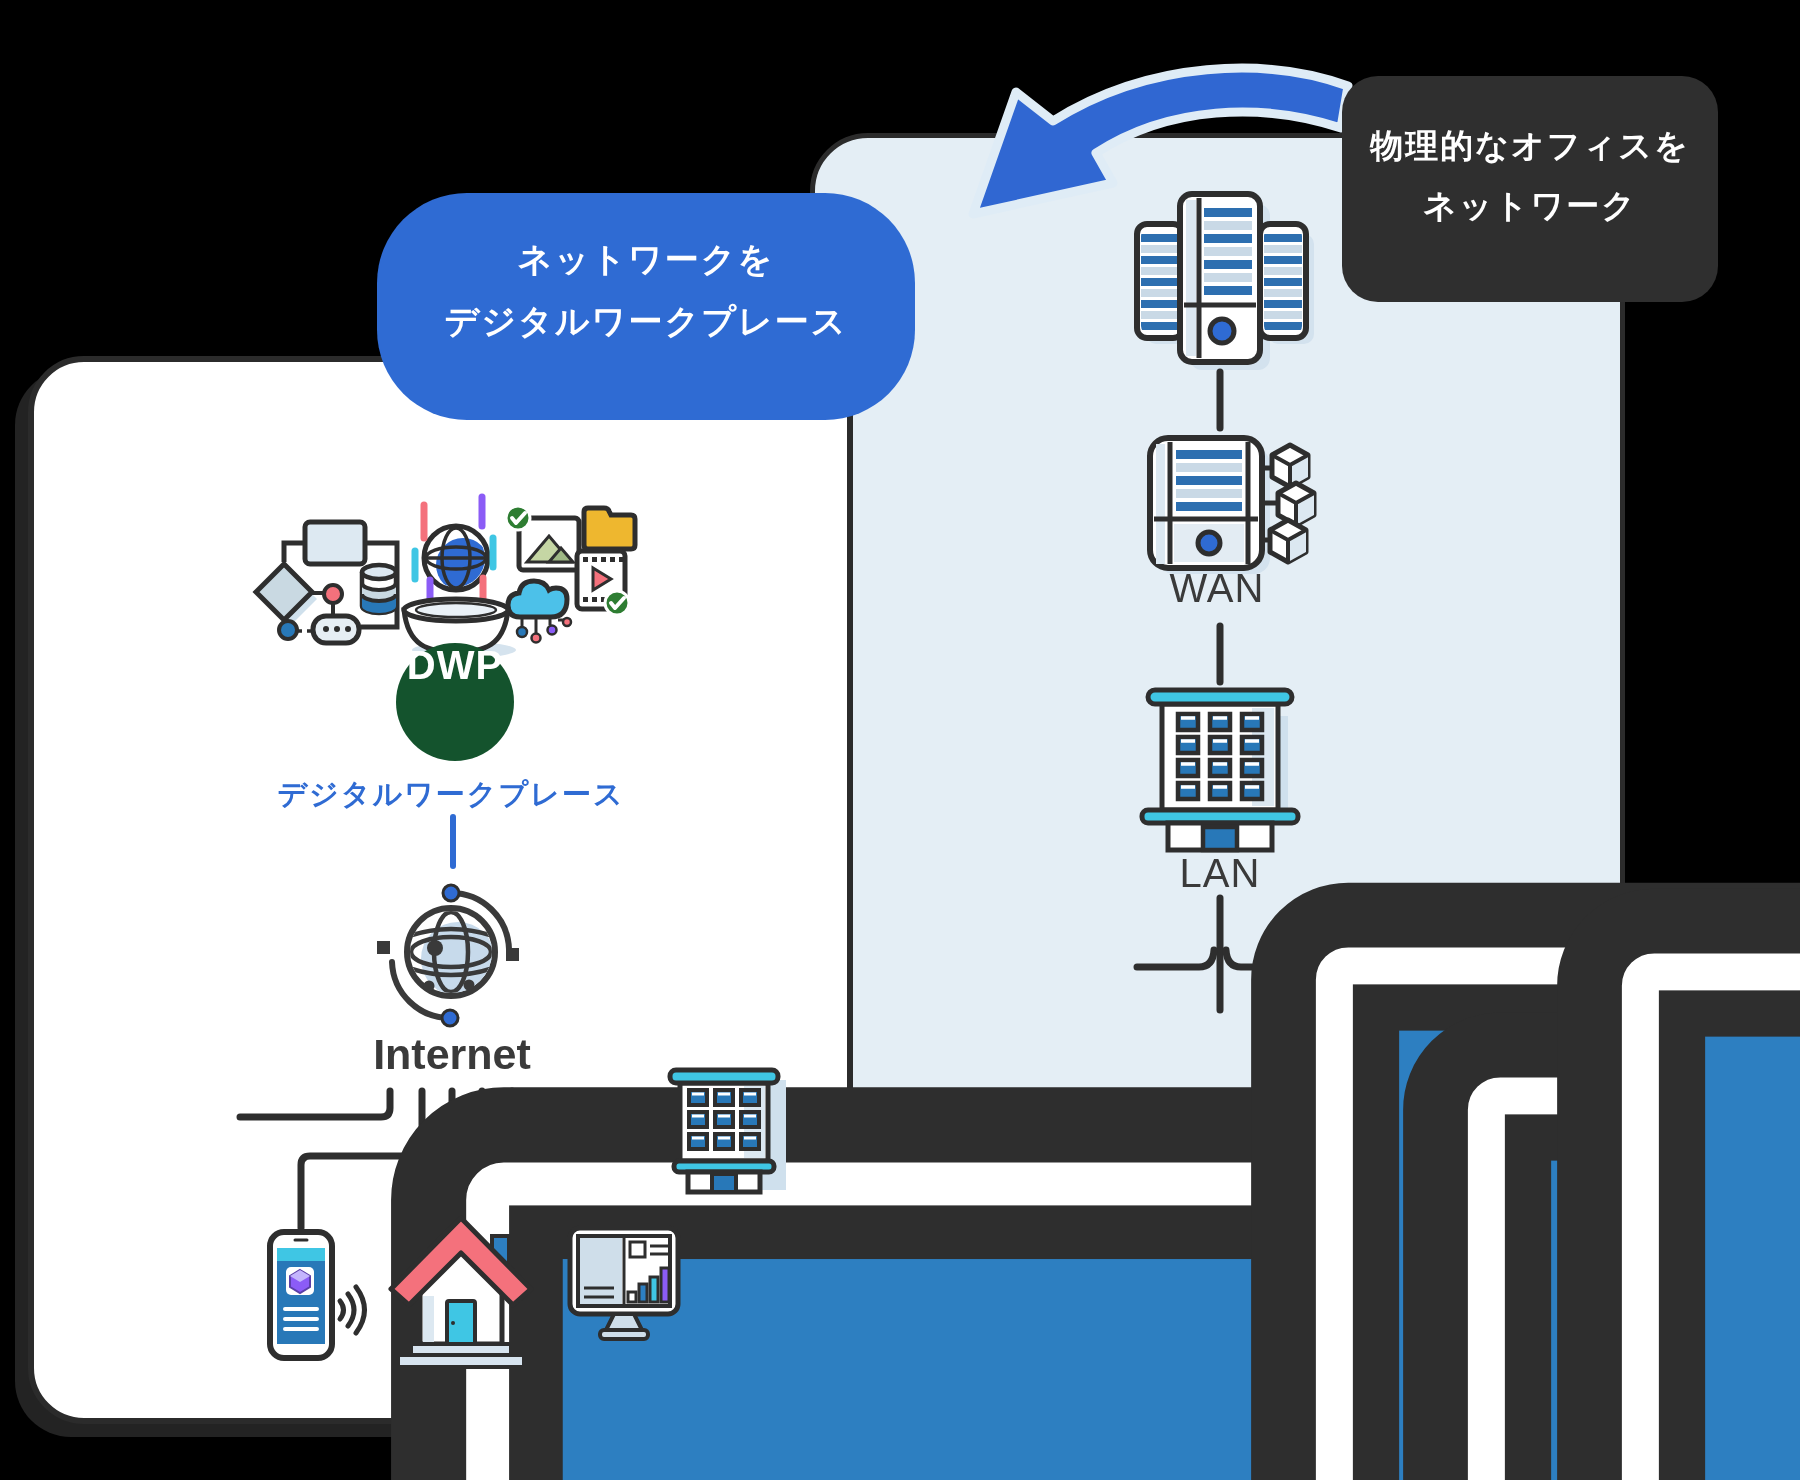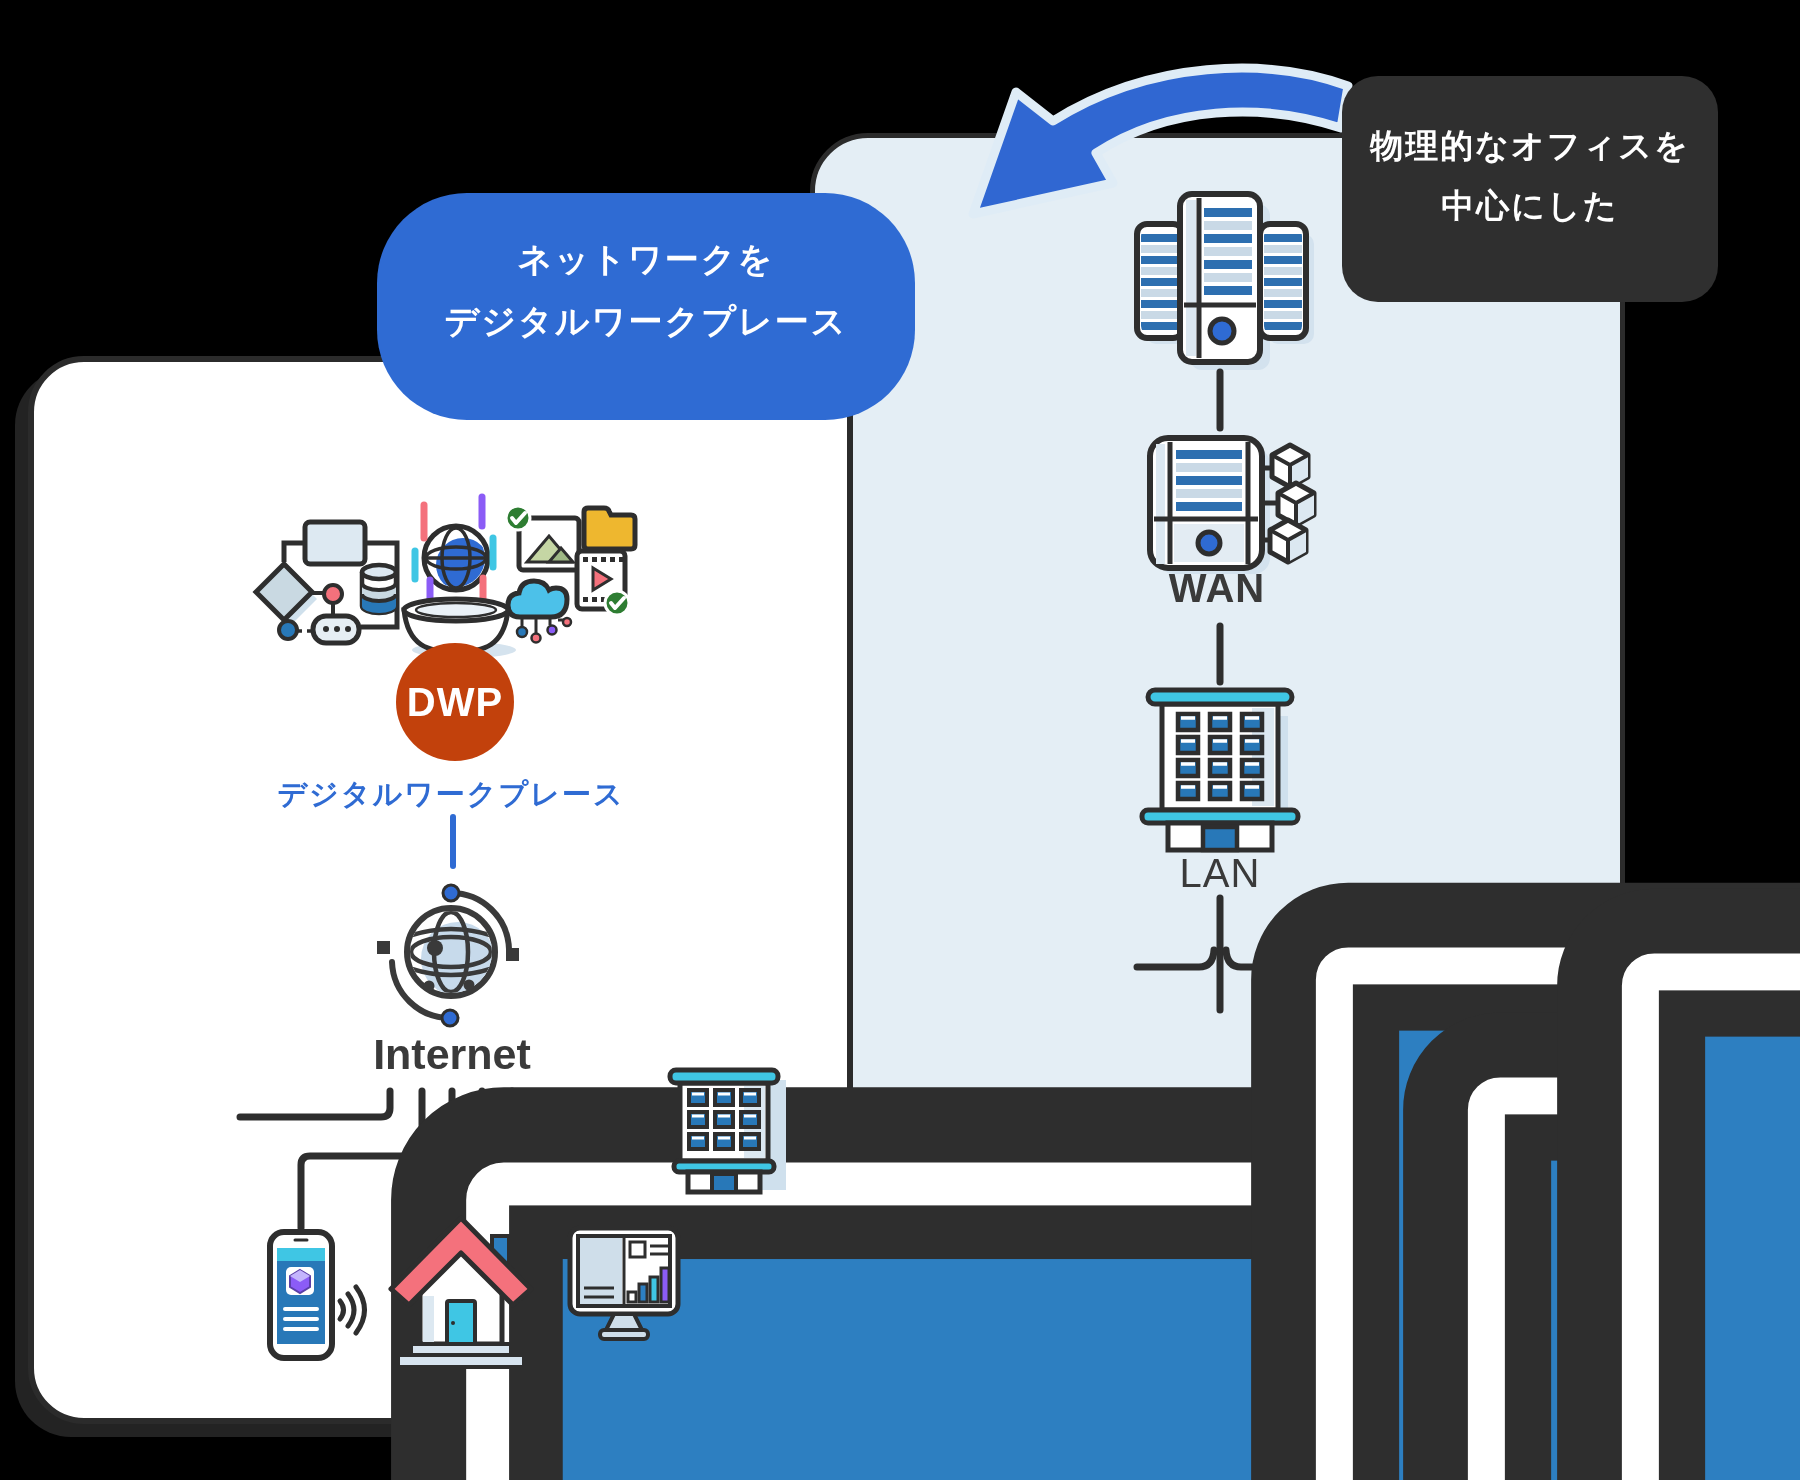--- a/index.html
+++ b/index.html
@@ -16,25 +16,25 @@
   .bubble{position:absolute;z-index:40;color:#fff;text-align:center;box-sizing:border-box;}
   #blue-bubble{left:377px;top:193px;width:538px;height:227px;background:#2f6bd3;
                border-radius:90px;padding-top:35px;}
   #blue-bubble .ln{font-size:34px;font-weight:bold;line-height:62px;letter-spacing:2px;}
   #dark-bubble{left:1342px;top:76px;width:376px;height:226px;background:#2f2f2f;
                border-radius:36px;padding-top:40px;}
   #dark-bubble .ln{font-size:33px;font-weight:bold;line-height:60px;letter-spacing:2px;}
   #arrow-layer{position:absolute;left:0;top:0;z-index:35;pointer-events:none;}
   .caption{position:absolute;transform:translateX(-50%);white-space:nowrap;z-index:32;}
   #dwp-circle{position:absolute;left:396px;top:643px;width:118px;height:118px;border-radius:50%;
-              background:#c2410c;z-index:32;display:flex;align-items:center;justify-content:center;}
+              background:#14532d;z-index:32;display:flex;align-items:flex-start;justify-content:center;}
   #dwp-circle span{color:#fff;font-size:40px;font-weight:bold;letter-spacing:1px;}
   #dwp-caption{left:451px;top:775px;color:#2f6bd3;font-size:29px;font-weight:800;letter-spacing:2px;}
   #internet-caption{left:452px;top:1030px;color:#3a3a3a;font-size:43px;font-weight:bold;}
-  #wan-caption{left:1217px;top:566px;color:#3a3a3a;font-size:40px;font-weight:bold;letter-spacing:1px;}
+  #wan-caption{left:1217px;top:566px;color:#3a3a3a;font-size:40px;font-weight:normal;letter-spacing:1px;}
   #lan-caption{left:1220px;top:851px;color:#3a3a3a;font-size:40px;font-weight:normal;letter-spacing:1px;}
 </style>
 </head>
 <body>
 
 <div id="canvas">
 
   <div id="right-panel" class="card"></div>
 
   <div id="left-card" class="card"></div>
@@ -442,21 +442,21 @@
     <path d="M973,214 L1016,92 L1053,121 C1150,60 1268,57 1348,86 L1341,128 C1262,102 1168,106 1096,153 L1113,183 Z" fill="#3067d2" stroke="#dfecf6" stroke-width="9" stroke-linejoin="round"></path>
   </svg>
 
   <div id="blue-bubble" class="bubble">
     <div class="ln">ネットワークを</div>
     <div class="ln">デジタルワークプレース</div>
   </div>
 
   <div id="dark-bubble" class="bubble">
     <div class="ln">物理的なオフィスを</div>
-    <div class="ln">中心にした</div>
+    <div class="ln">ネットワーク</div>
   </div>
 
   <div id="dwp-circle">
     <span>DWP</span>
   </div>
   <div id="dwp-caption" class="caption">デジタルワークプレース</div>
   <div id="internet-caption" class="caption">Internet</div>
   <div id="wan-caption" class="caption">WAN</div>
   <div id="lan-caption" class="caption">LAN</div>
 

